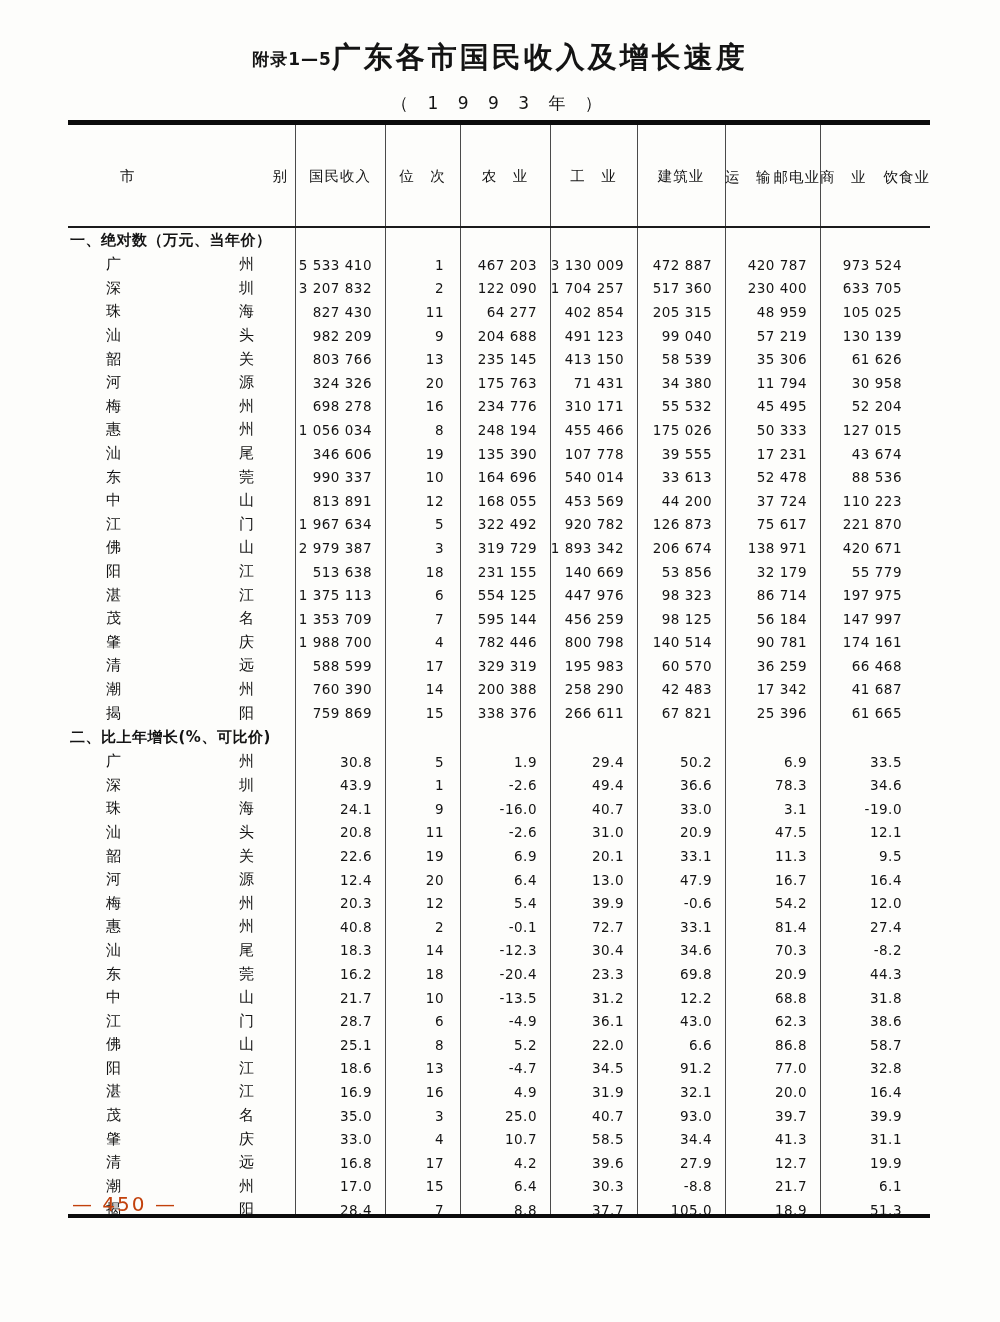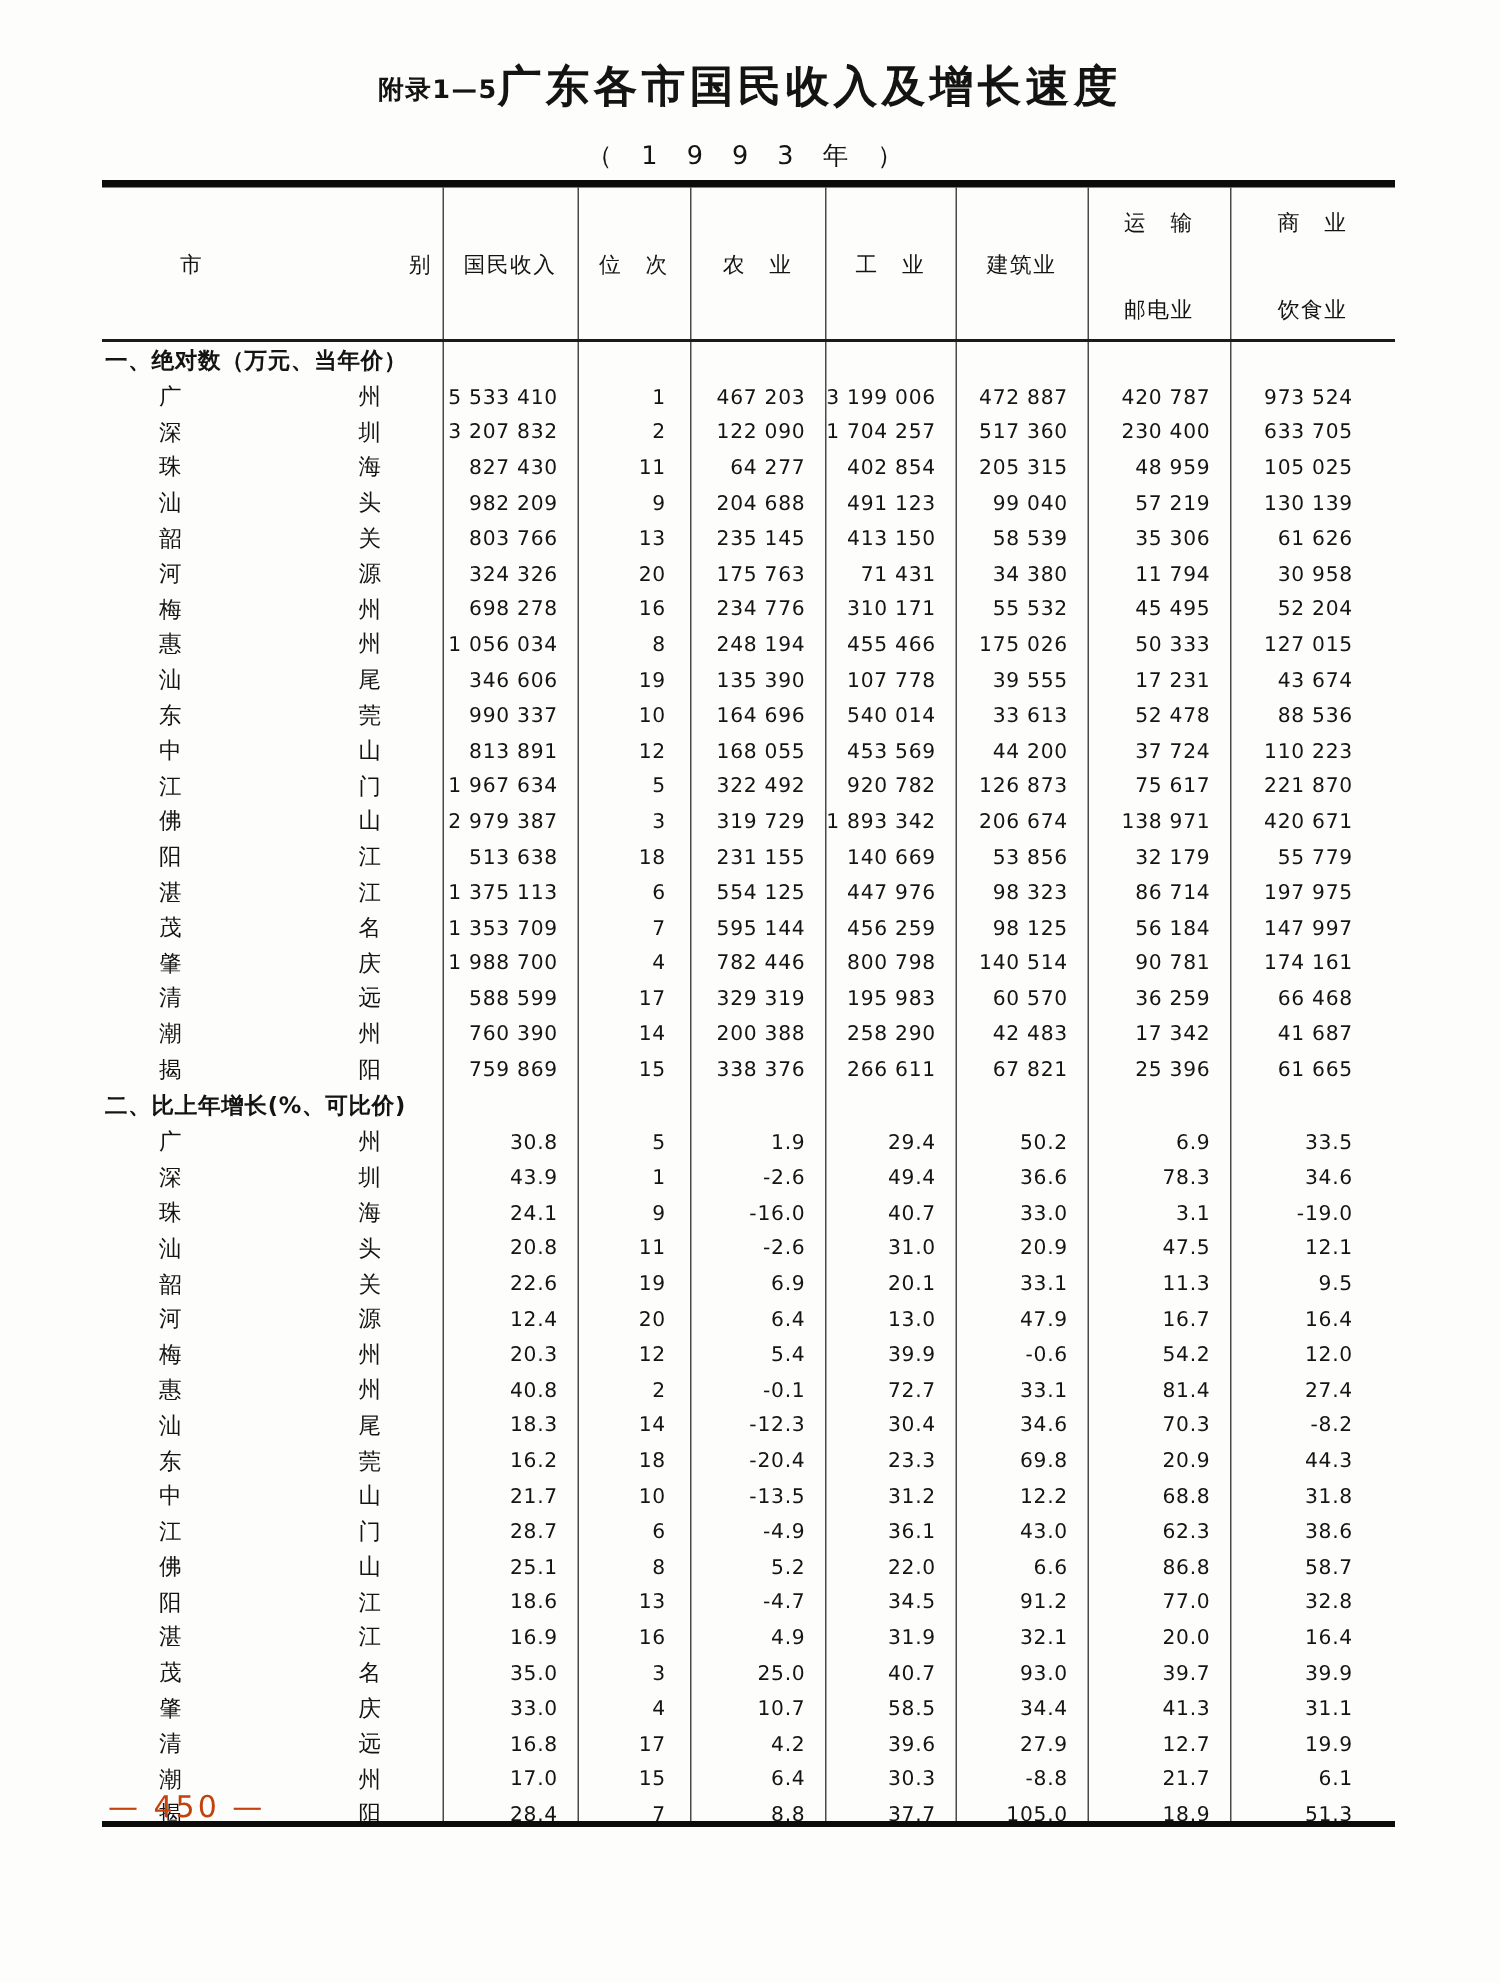--- a/index.html
+++ b/index.html
@@ -41,21 +41,21 @@
     position:absolute;left:0;right:0;top:0;height:103px;
     border-bottom:2px solid #1b1b1b;
     box-sizing:border-box;
   }
   .th{
     display:flex;align-items:center;justify-content:center;
     font-size:14.5px;letter-spacing:1px;height:103px;box-sizing:border-box;
   }
   .th-city{justify-content:flex-start;}
   .th-city .spread{display:flex;justify-content:space-between;width:168px;margin-left:52px;}
-  .th-two{flex-direction:column;justify-content:space-between;padding:14px 0 12px;}
+  .th-two{flex-direction:row;justify-content:space-between;padding:14px 0 12px;}
 
   
   .tbody{position:absolute;left:0;right:0;top:103px;bottom:0;overflow:hidden;}
   .row{height:23.6px;align-items:center;}
   .sec-heading{
     height:25px;display:flex;align-items:center;
     font-weight:bold;font-size:15px;letter-spacing:.5px;
     padding-left:2px;white-space:nowrap;background:transparent;
   }
   .city-cell{display:flex;align-items:center;height:100%;}
@@ -121,21 +121,21 @@
         <div class="row grid">
           <div class="city-cell">
             <span class="spread">
               <span>广</span>
               <span>州</span>
             </span>
           </div>
           <div class="num">5 533 410</div>
           <div class="num rank">1</div>
           <div class="num">467 203</div>
-          <div class="num">3 199 006</div>
+          <div class="num">3 130 009</div>
           <div class="num">472 887</div>
           <div class="num">420 787</div>
           <div class="num last">973 524</div>
         </div>
         <div class="row grid">
           <div class="city-cell">
             <span class="spread">
               <span>深</span>
               <span>圳</span>
             </span>

